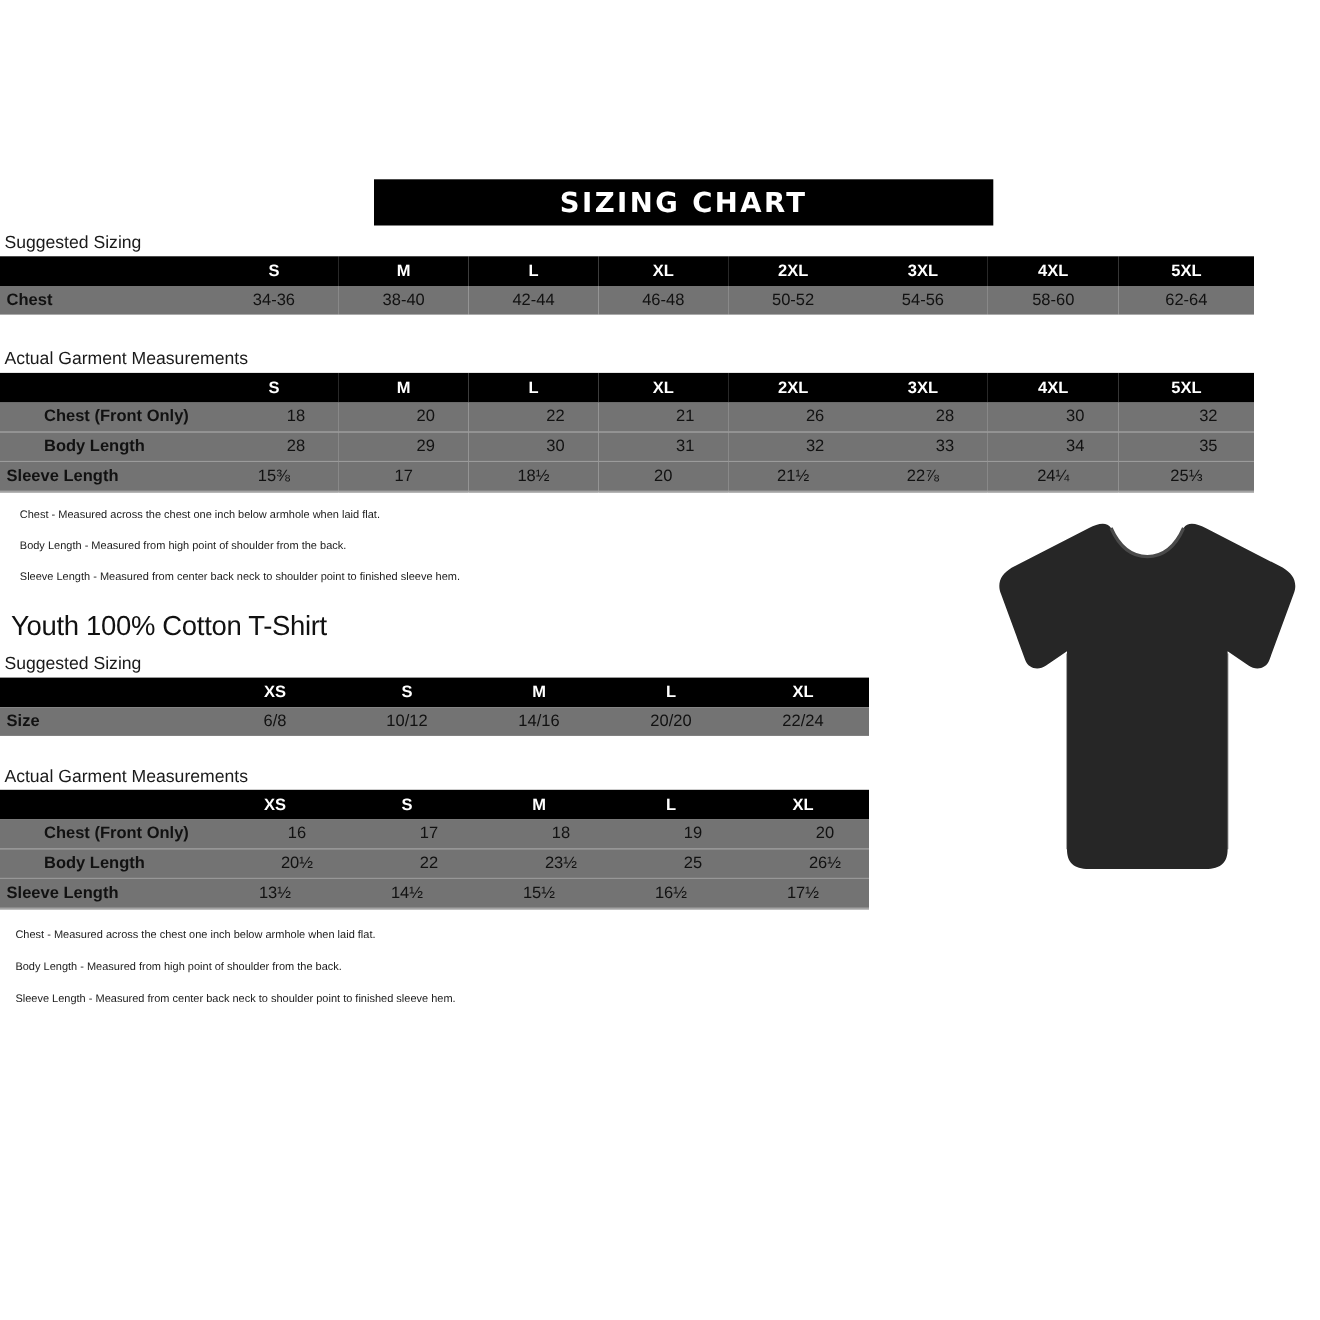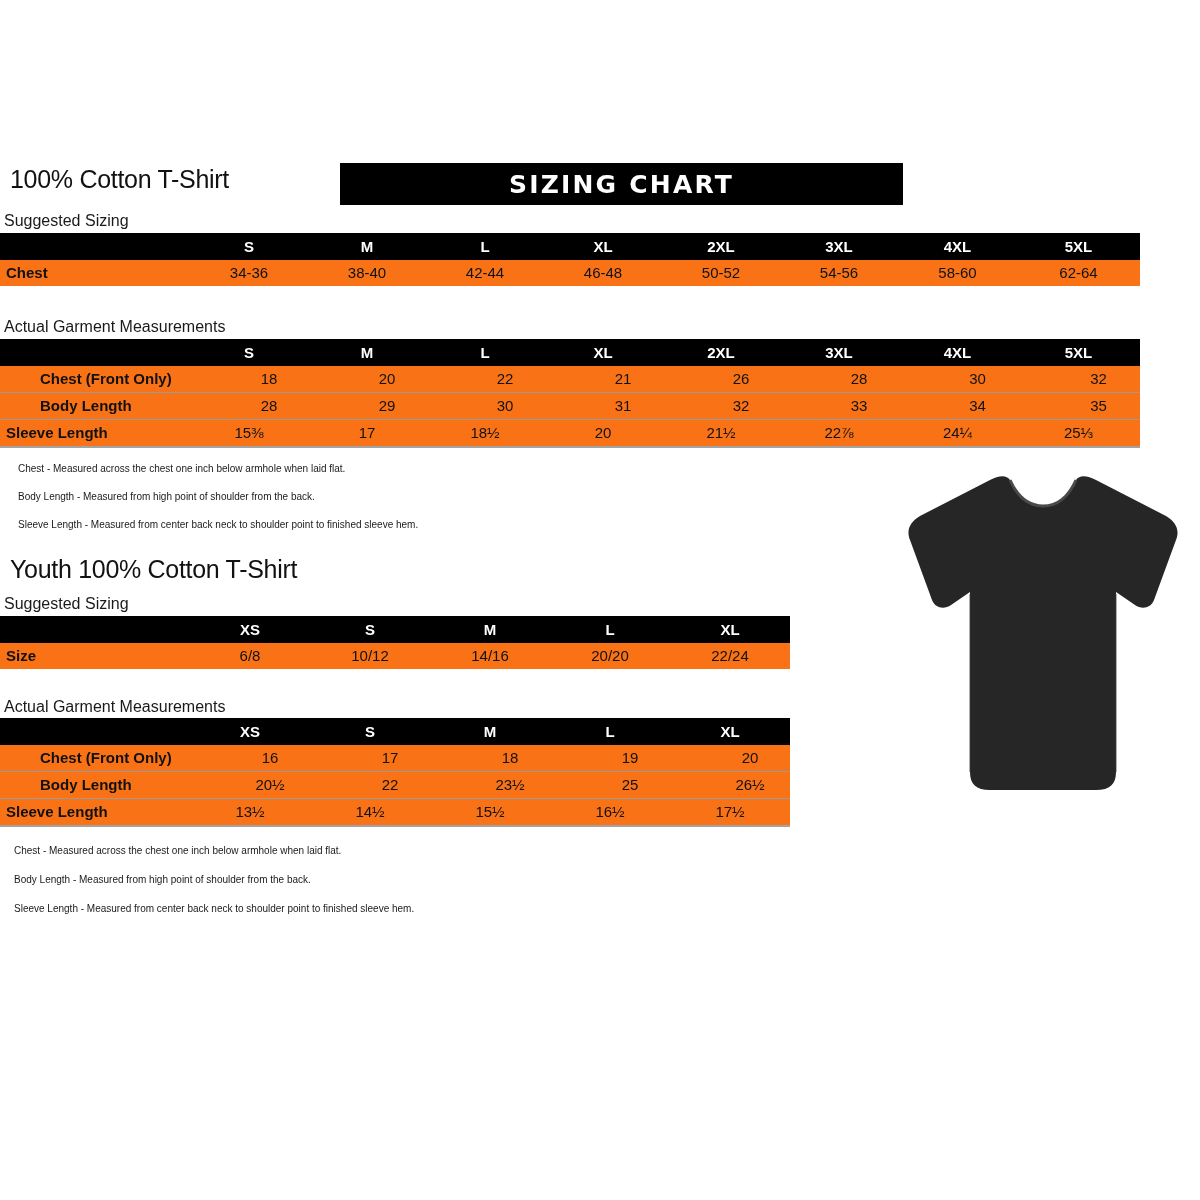--- a/index.html
+++ b/index.html
@@ -80,21 +80,21 @@
     text-align: center;
     height: 27px;
     line-height: 27px;
   }
   table.sz thead th.rowhead {
     text-align: left;
   }
   table.sz tbody td {
     text-align: center;
     color: #111;
-    background: #f97316;
+    background: #737373;
   }
   table.sz tbody td.rowhead {
     text-align: left;
     font-weight: 700;
     padding-left: 6px;
     font-size: 15px;
   }
   table.sz tbody tr.ruled td {
     border-bottom: 1px solid #9b9b9b;
     padding-left: 40px;
@@ -128,21 +128,20 @@
     top: 472px;
     width: 290px;
     height: 340px;
   }
 </style>
 </head>
 <body>
 
 <div class="page">
 
-  <div class="adult-title">100% Cotton T-Shirt</div>
 
   <div class="sizing-chart-banner">
     <div class="label">SIZING CHART</div>
   </div>
 
   <div class="subhead" style="left:4px; top:212px;">Suggested Sizing</div>
 
   <table class="sz" id="adult-suggested" style="left:0px; top:233px; width:1140px;">
     <colgroup>
       <col style="width:190px">

